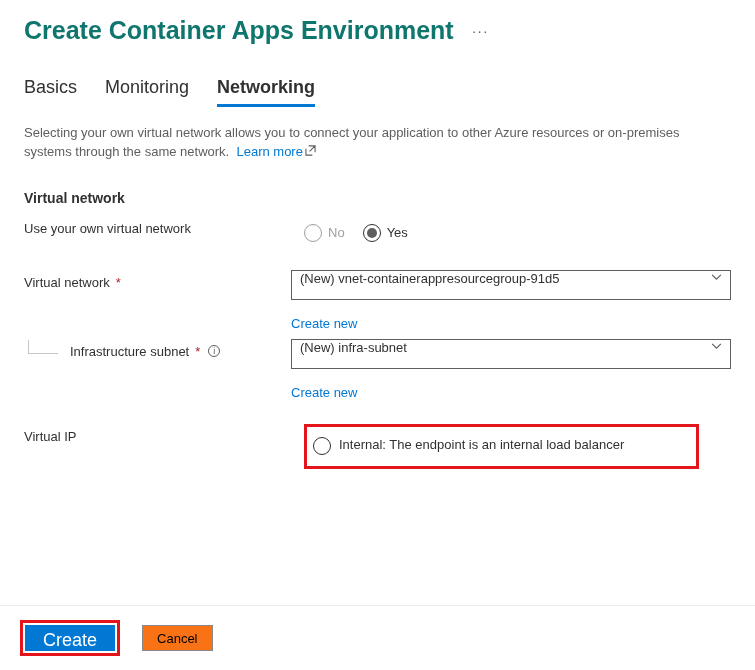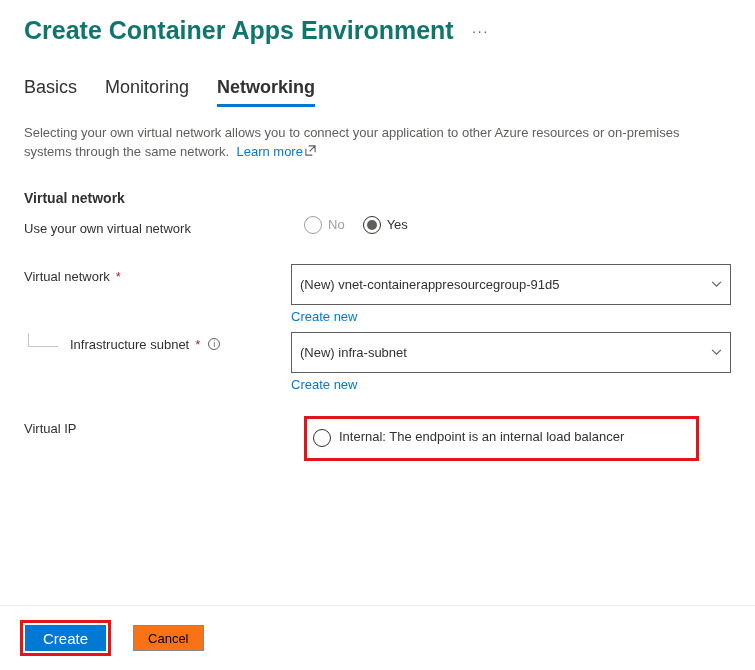--- a/index.html
+++ b/index.html
@@ -106,56 +106,57 @@
     .radio-row {
       display: flex;
       align-items: center;
       gap: 18px;
     }
     .radio {
       display: inline-flex;
       align-items: center;
       gap: 6px;
       cursor: pointer;
+      margin-top: 8px;
     }
     .radio-outer {
       width: 18px; height: 18px;
       border: 1px solid #323130;
       border-radius: 50%;
       display: inline-flex;
       align-items: center;
       justify-content: center;
     }
     .radio-outer.disabled { border-color: #a19f9d; }
     .radio-inner {
       width: 10px; height: 10px;
       border-radius: 50%;
       background: #605e5c;
     }
     .radio-text.disabled { color: #a19f9d; }
     .select-box {
       width: 440px;
-      height: 41px;
+      height: 30px;
       border: 1px solid #605e5c;
       display: flex;
-      align-items: center;
+      align-items: flex-start;
       justify-content: space-between;
       padding: 0 8px;
       cursor: pointer;
       font-size: 13px;
       background: #fff;
     }
     .chev {
       font-size: 11px;
       color: #605e5c;
     }
     .sublink {
       color: #0078d4;
       font-size: 13px;
-      margin-top: 4px;
+      margin-top: 16px;
       display: inline-block;
       cursor: pointer;
     }
     .vip-group {
       border: 3px solid #e3151a;
       padding: 6px 24px 8px 6px;
       width: 395px;
     }
     .vip-radio {
       display: flex;
@@ -191,21 +192,21 @@
     }
     .btn-primary-wrap {
       border: 3px solid #e3151a;
       padding: 2px;
     }
     .btn-primary {
       background: #0078d4;
       color: #fff;
       border: none;
       padding: 5px 18px;
-      font-size: 15px;
+      font-size: 18px;
       cursor: pointer;
       height: 26px;
     }
     .btn-secondary {
       background: #f97316;
       border: 1px solid #8a8886;
       padding: 4px 14px;
       font-size: 13px;
       cursor: pointer;
       height: 26px;

